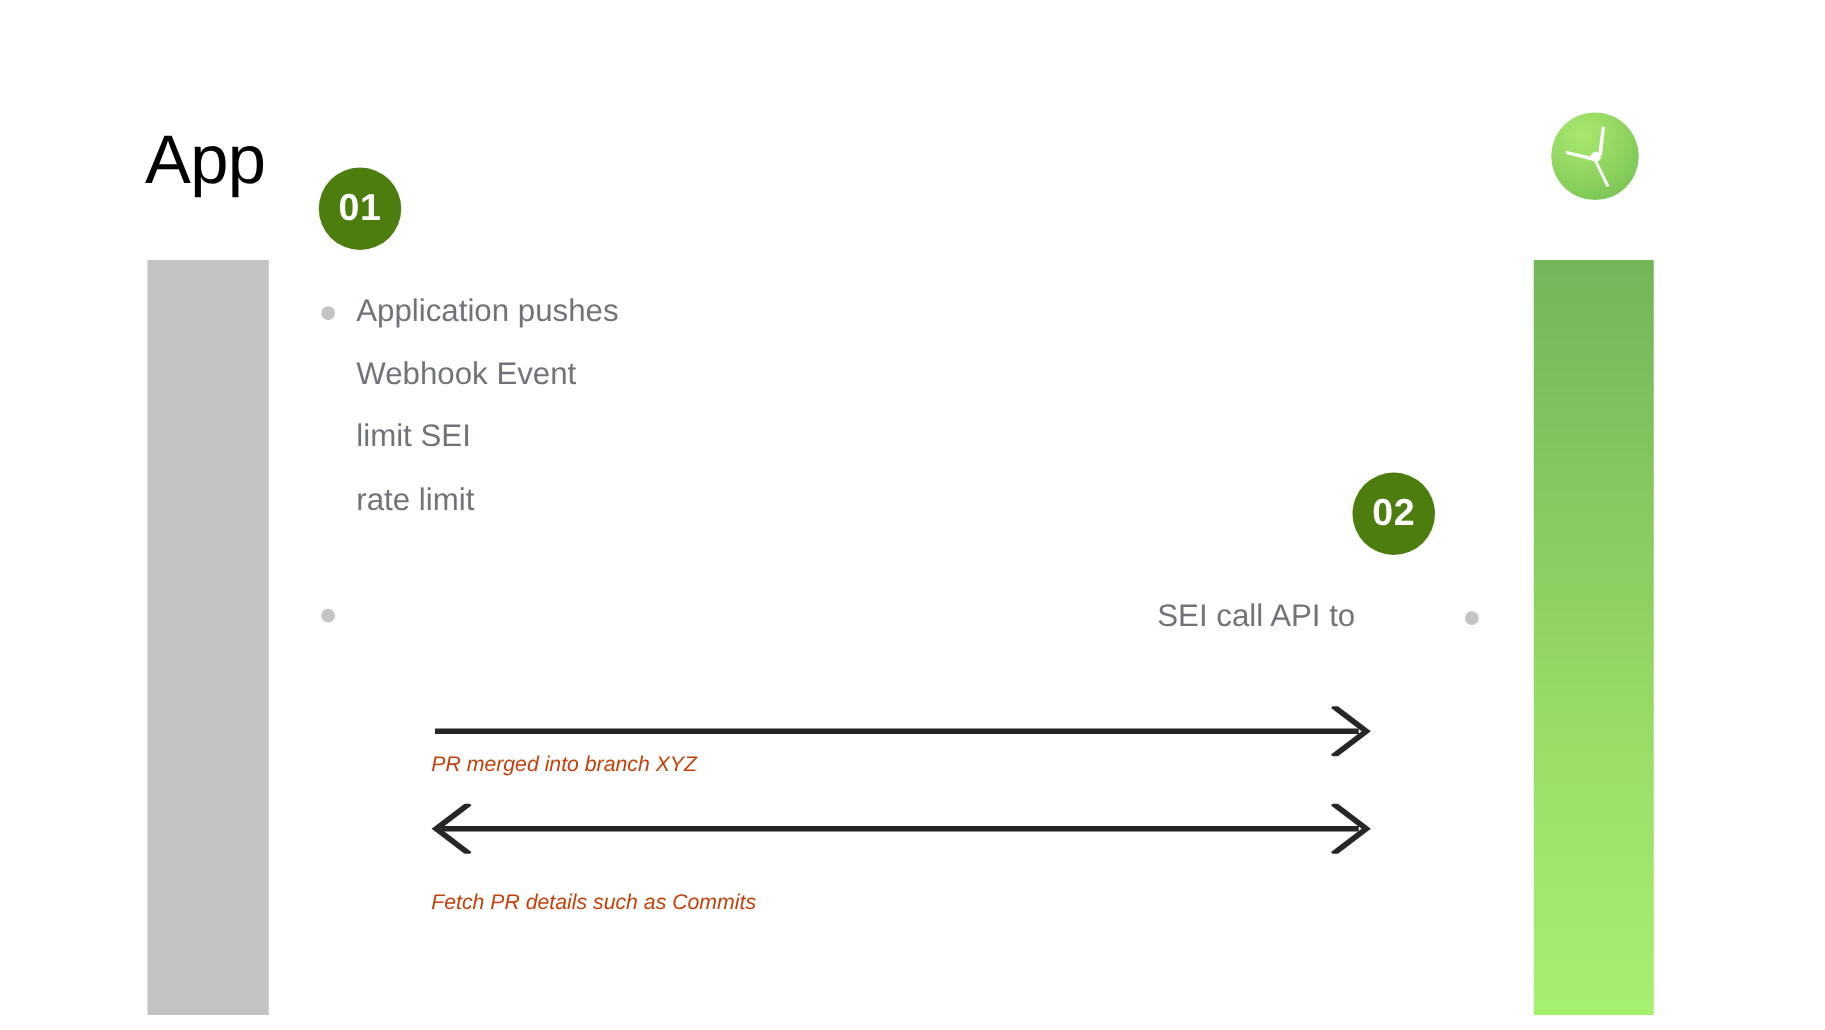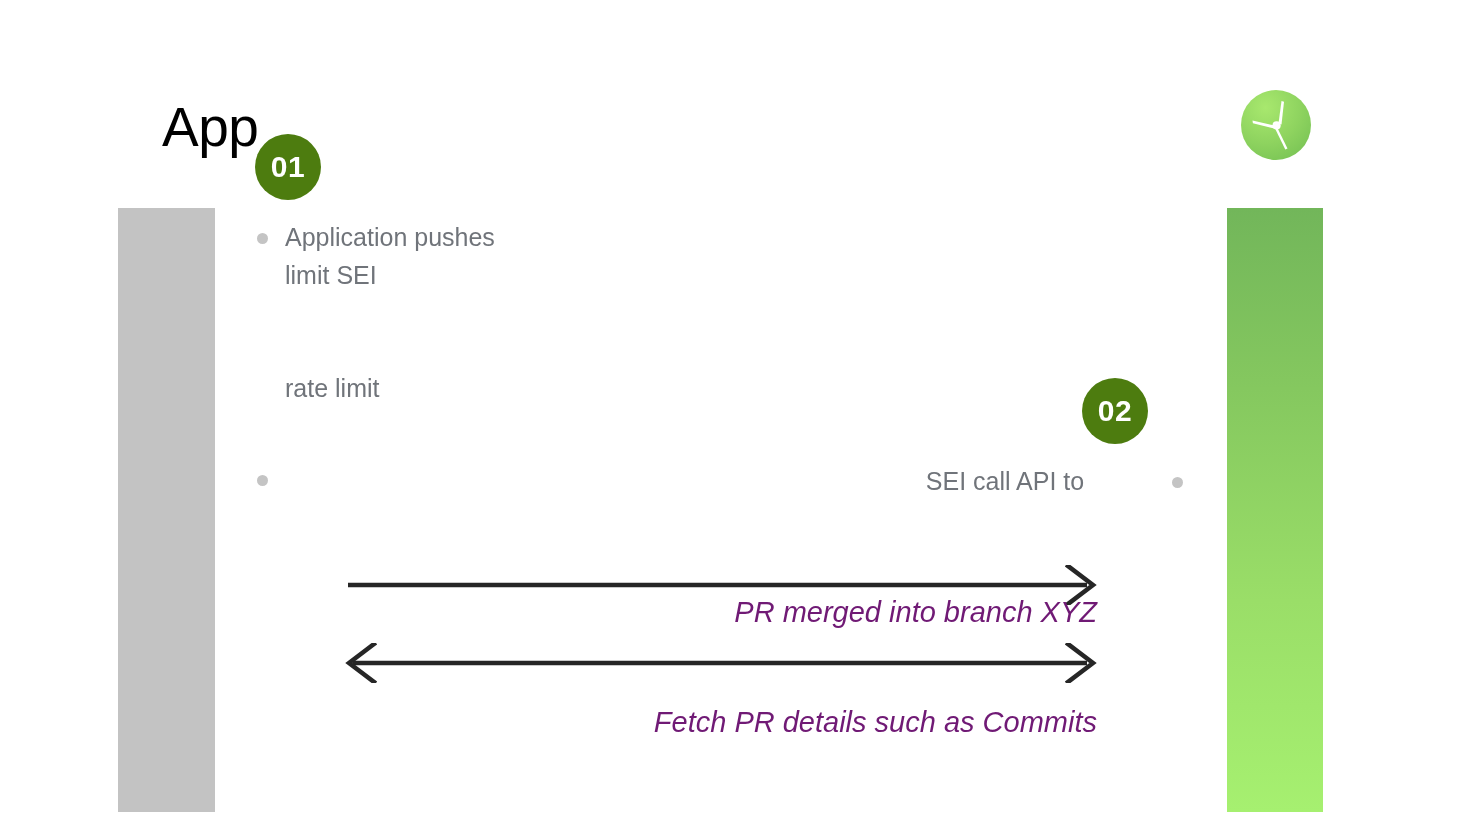--- a/index.html
+++ b/index.html
@@ -23,21 +23,20 @@
   .lane-left-title {
     position: absolute;
     left: 116px;
     top: 96px;
     font-size: 55px;
     line-height: 62px;
     color: #000000;
     font-weight: 400;
     letter-spacing: -0.5px;
     white-space: nowrap;
-    margin-left: 46px;
   }
   .lane-left-bar {
     position: absolute;
     left: 118px;
     top: 208px;
     width: 97px;
     height: 604px;
     background: #c3c3c3;
   }
 
@@ -80,20 +79,21 @@
   
   .bullet-group {
     position: absolute;
   }
   .bullet-item {
     position: relative;
     font-size: 25px;
     line-height: 38px;
     color: #70747a;
     font-weight: 400;
+    margin-top: 12px;
   }
   .bullet-group.left .bullet-item {
     padding-left: 30px;
     text-align: left;
   }
   .bullet-group.right .bullet-item {
     padding-right: 30px;
     text-align: center;
   }
   .dot {
@@ -122,25 +122,25 @@
   .arrow-row-2 { top: 643px; }
   .arrow-svg {
     display: block;
     width: 752px;
     height: 40px;
   }
   .arrow-label {
     position: absolute;
     left: 0;
     width: 752px;
-    text-align: right;
-    font-size: 29px;
+    text-align: left;
+    font-size: 17px;
     line-height: 32px;
     font-style: italic;
-    color: #701a75;
+    color: #c2410c;
     font-weight: 400;
   }
   .arrow-label-1 { top: 596px; }
   .arrow-label-2 { top: 679px; margin-top: 27px; }
 </style>
 </head>
 <body>
 
 <div class="slide">
 
@@ -172,20 +172,23 @@
   <div class="badge badge-01">01</div>
 
   <div class="badge badge-02">02</div>
 
   <div class="bullet-group left grp-left-1">
     <div class="bullet-item">
       <span class="dot"></span>
       <span>Application pushes</span>
     </div>
     <div class="bullet-item">
+      <span>Webhook Event</span>
+    </div>
+    <div class="bullet-item">
       <span>limit SEI</span>
     </div>
   </div>
 
   <div class="bullet-group left grp-left-2">
     <div class="bullet-item">
       <span>rate limit</span>
     </div>
   </div>
 

